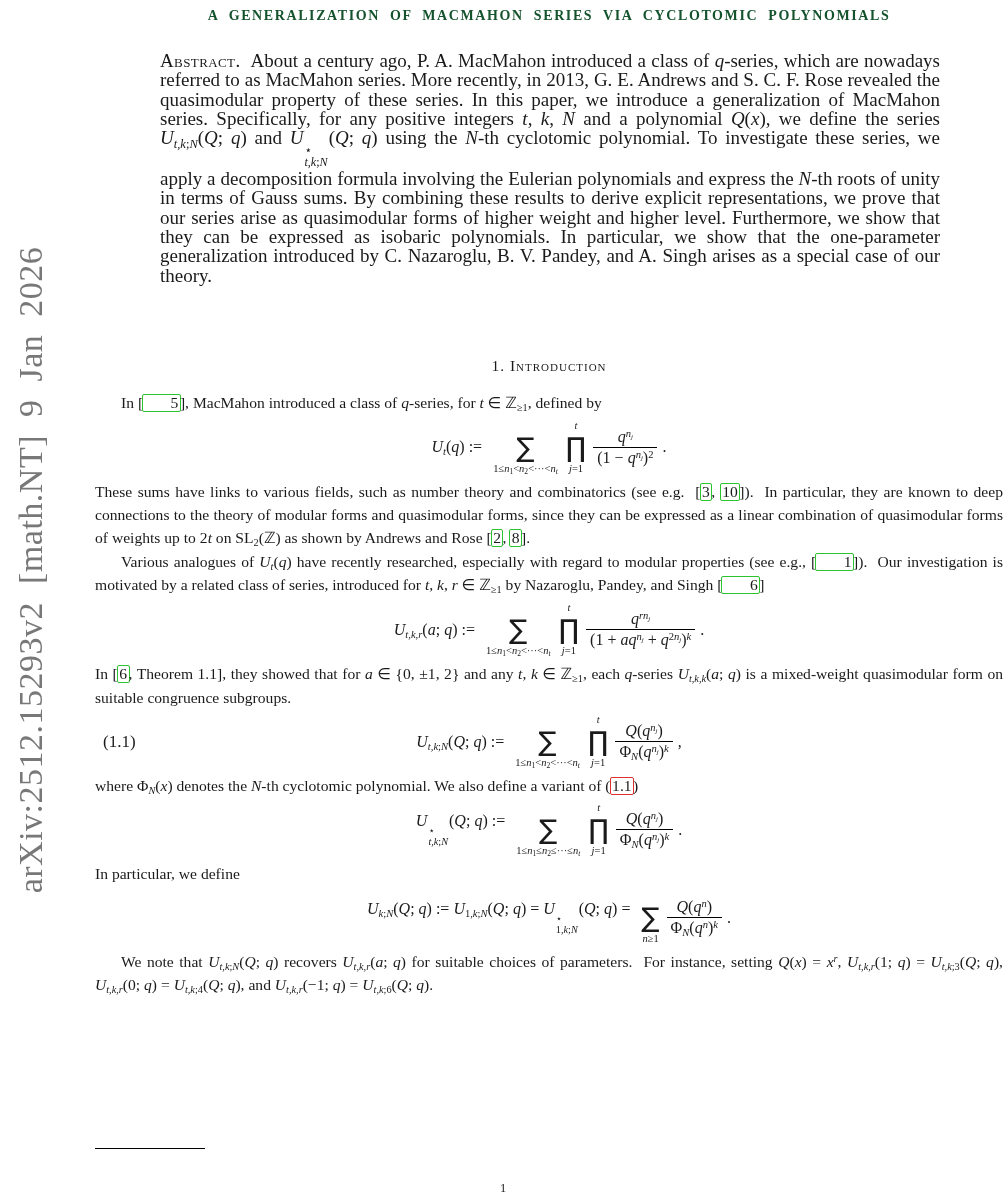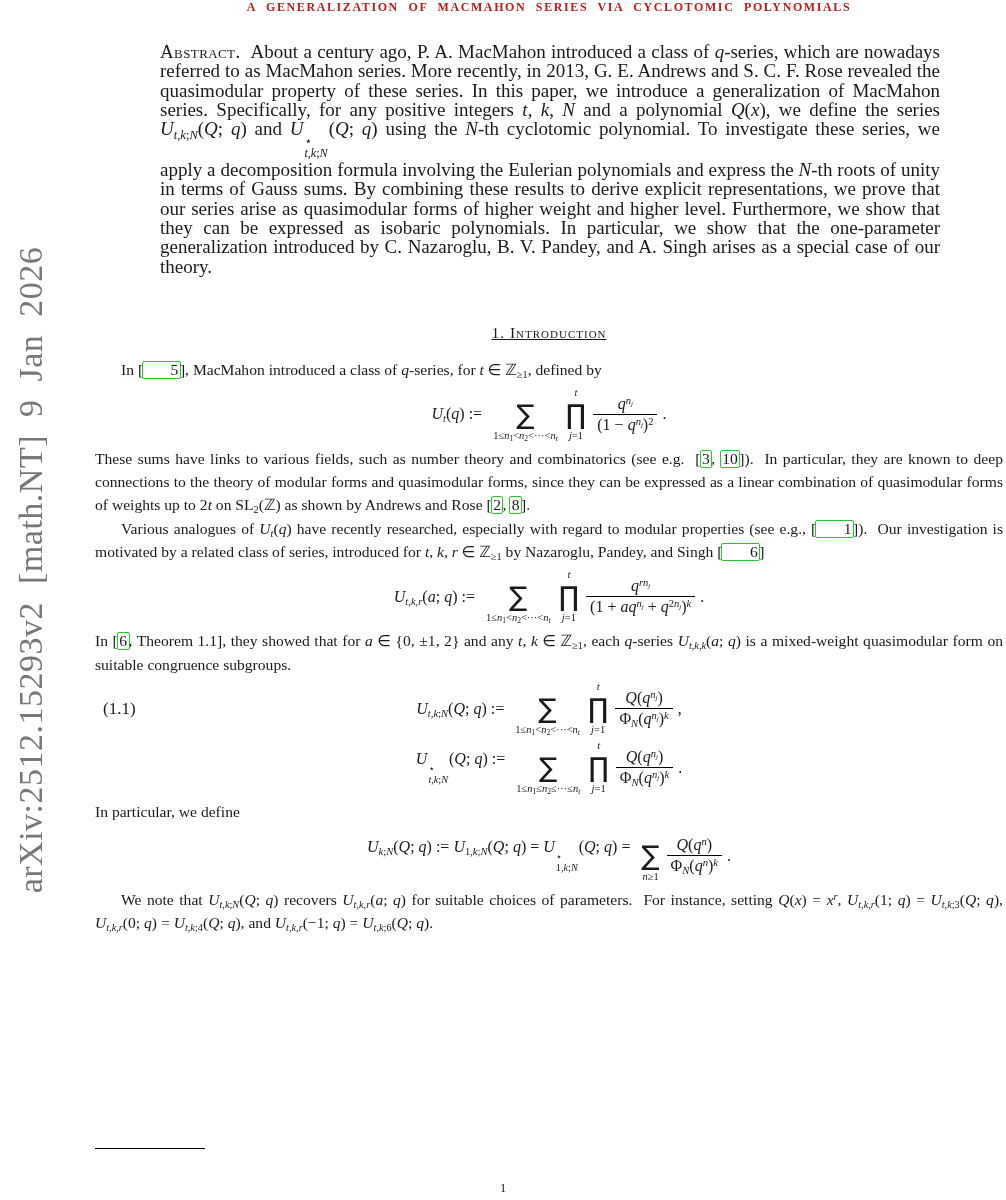--- a/index.html
+++ b/index.html
@@ -14,38 +14,38 @@
     position:absolute;left:-364px;top:549px;width:790px;height:42px;
     transform:rotate(-90deg);
     font-size:34px;color:var(--stamp-gray,#787878);
     text-align:center;white-space:nowrap;word-spacing:9px;letter-spacing:0.5px;
     line-height:42px;
   }
 
   .main{position:absolute;left:95px;top:0;width:908px;}
 
   .title{
-    margin:0;padding-top:0;font-size:12px;font-weight:bold;text-align:center;
-    letter-spacing:1.6px;word-spacing:5px;color:#b91c1c;
+    margin:0;padding-top:8px;font-size:14px;font-weight:bold;text-align:center;
+    letter-spacing:1.6px;word-spacing:5px;color:#14532d;
   }
   .author{
     margin-top:37px;text-align:center;font-size:13.5px;
     font-variant:small-caps;letter-spacing:1.2px;
   }
 
   .abstract{
     margin:27px auto 0 65px;width:780px;font-size:19px;line-height:19.3px;
     text-align:justify;
   }
   .abstract .abs-label{font-variant:small-caps;letter-spacing:0.4px;}
   .abstract .abs-gap{display:inline-block;width:10px;}
 
   .heading{
-    margin-top:48px;text-align:center;font-size:15.5px;
-    font-variant:small-caps;letter-spacing:1px;text-decoration:underline;
+    margin-top:72px;text-align:center;font-size:15.5px;
+    font-variant:small-caps;letter-spacing:1px;
   }
 
   p.body{
     margin:0;font-size:15.6px;line-height:23px;text-align:justify;
   }
   p.body.first{margin-top:16px;}
   .indent{text-indent:26px;}
 
   
   i{font-style:italic;}
@@ -174,20 +174,21 @@
             <span class="lb"><i>j</i>=1</span>
           </span>
           <span class="frac">
             <span class="num"><i>Q</i>(<i>q</i><sup><i>n</i><sub><i>j</i></sub></sup>)</span>
             <span class="den">Φ<sub><i>N</i></sub>(<i>q</i><sup><i>n</i><sub><i>j</i></sub></sup>)<sup><i>k</i></sup></span>
           </span>
           <span class="tail">,</span>
         </span>
     </div>
 
+    <p class="body">where Φ<sub><i>N</i></sub>(<i>x</i>) denotes the <i>N</i>-th cyclotomic polynomial. We also define a variant of (<span class="eqref">1.1</span>)</p>
 
     <div class="disp">
       <span class="eqrow">
           <span class="lhs"><i>U</i><span class="stack">
               <span class="st"><span class="ms">⋆</span></span>
               <span class="sb"><i>t,k</i>;<i>N</i></span>
             </span>(<i>Q</i>; <i>q</i>) :=</span>
           <span class="bigop">
             <span class="lt">&nbsp;</span>
             <span class="gl">∑</span>

